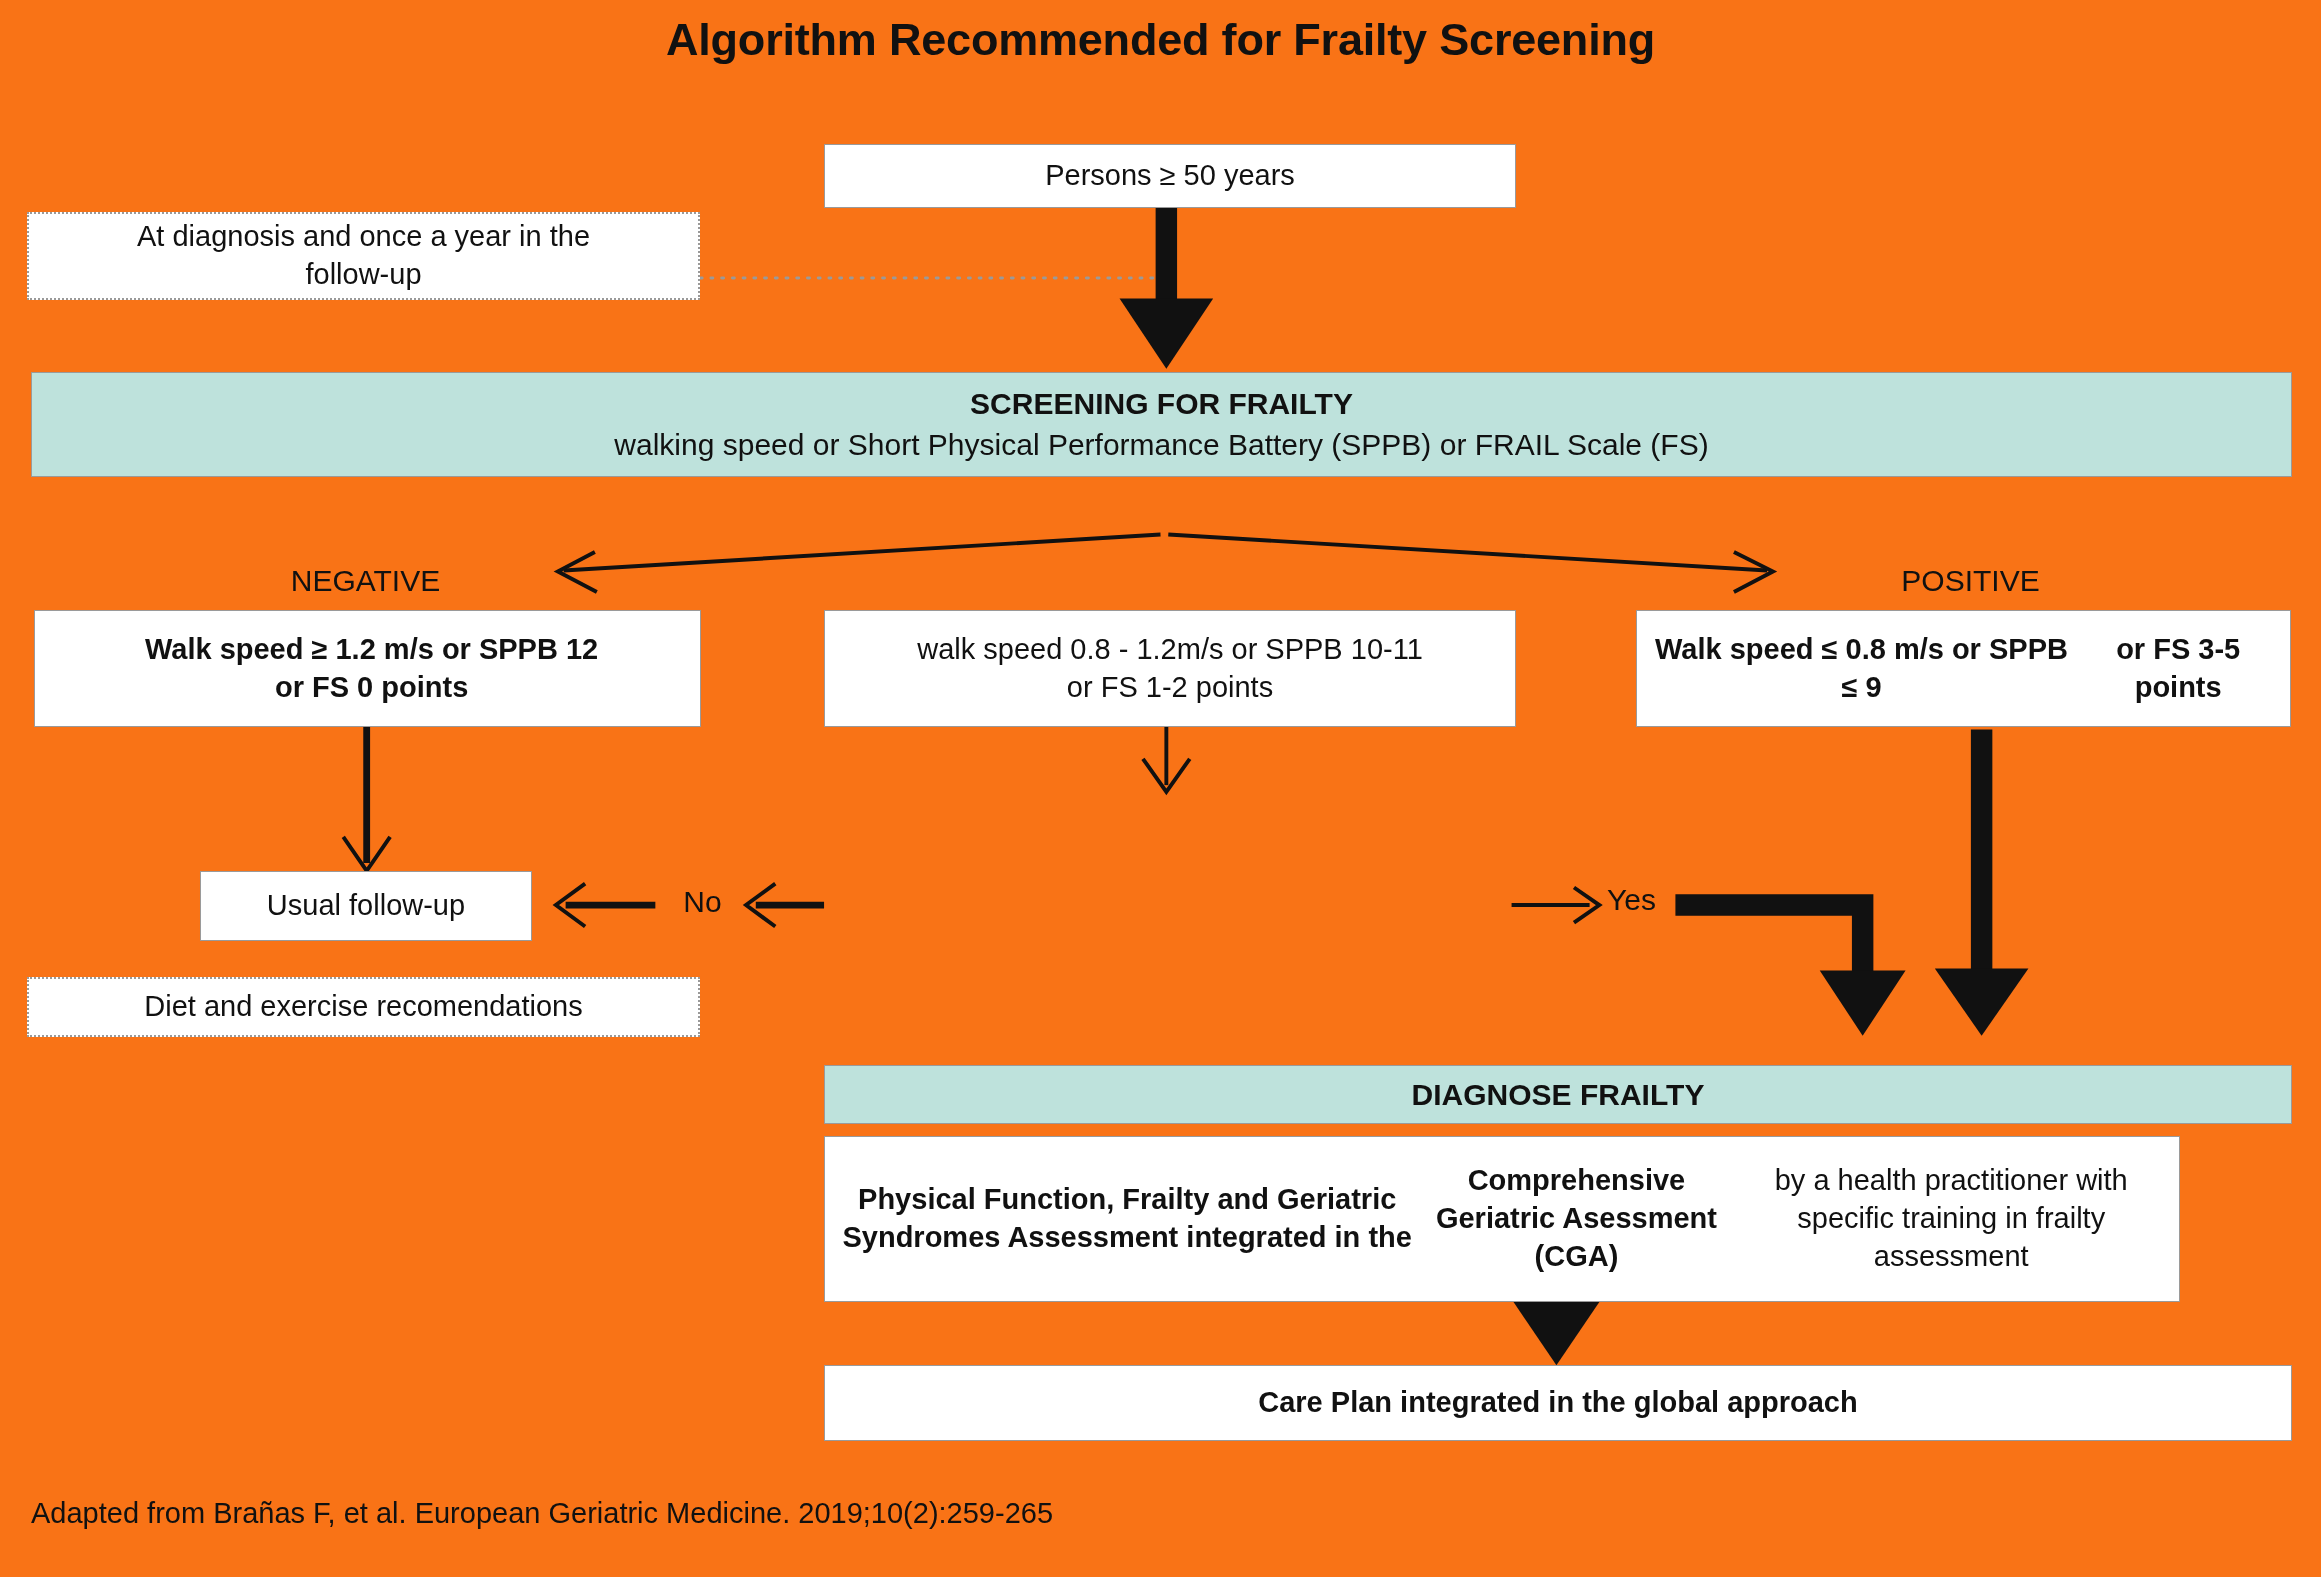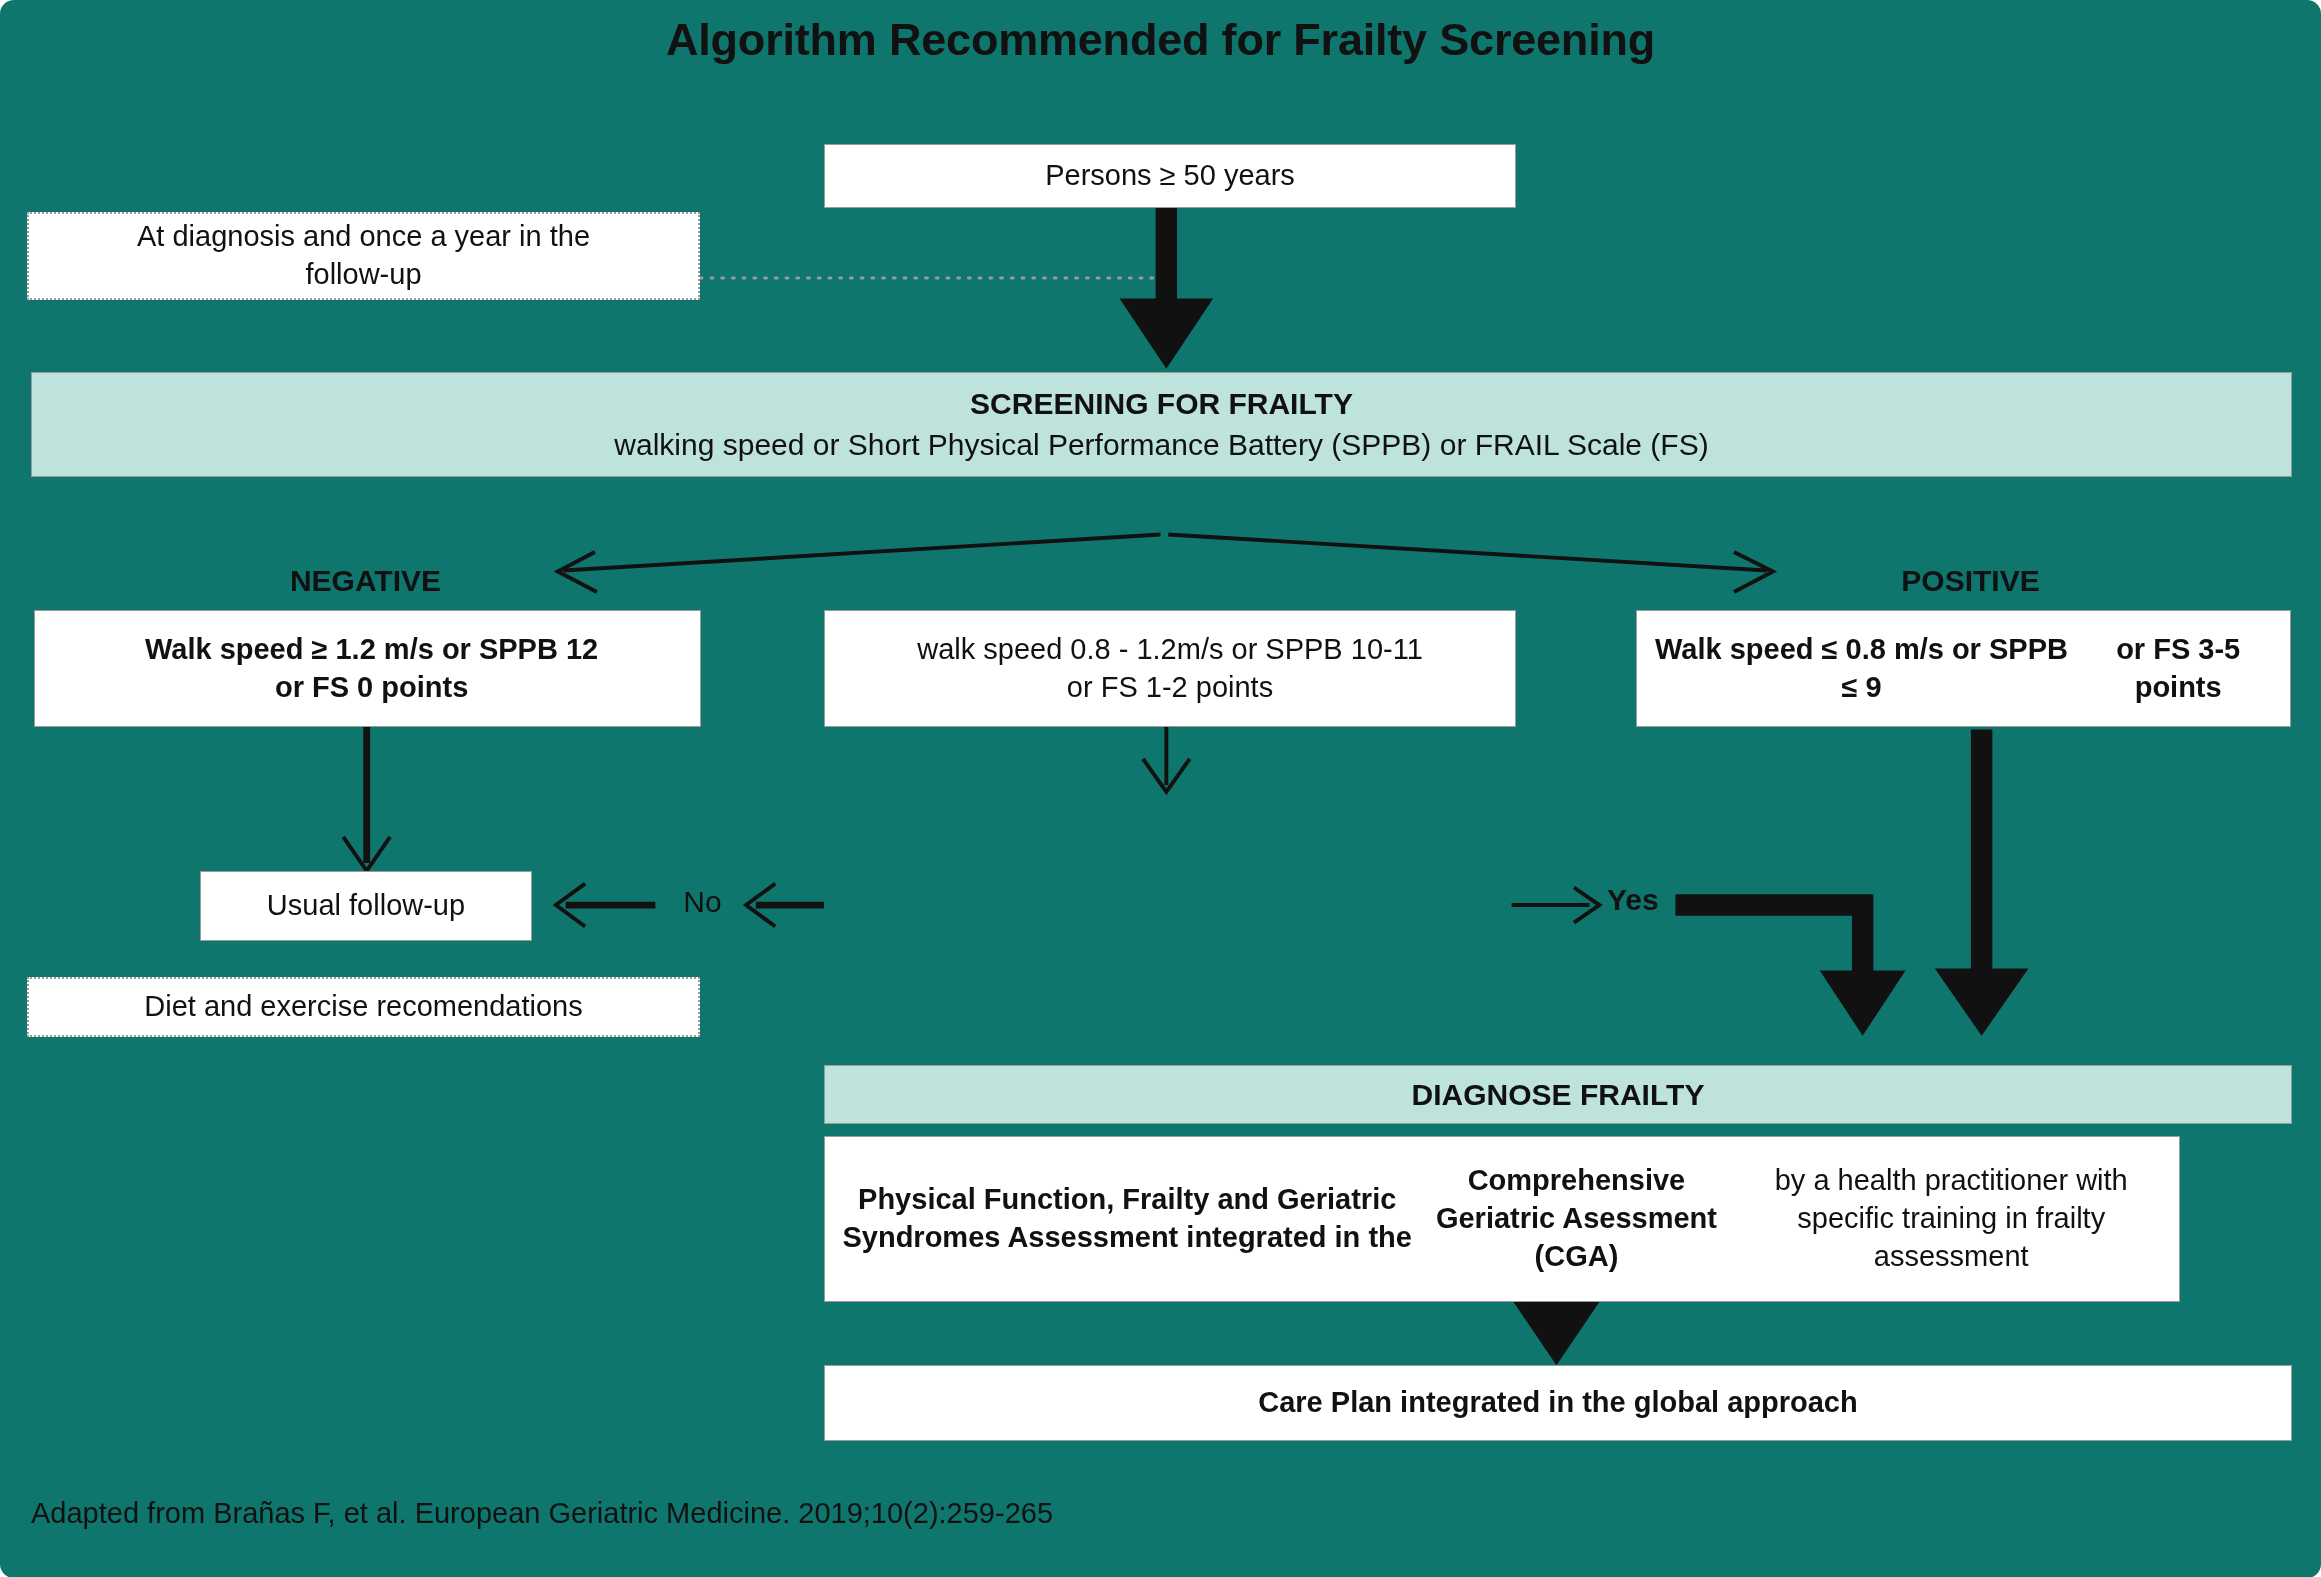--- a/index.html
+++ b/index.html
@@ -8,23 +8,22 @@
     background: #ffffff;
   }
   body {
     font-family: "Liberation Sans", sans-serif;
     color: #1a1a1a;
   }
   #canvas {
     position: relative;
     width: 2321px;
     height: 1578px;
-    background: #0f766e;
+    background: #f97316;
     overflow: hidden;
-    border-radius: 14px;
   }
 
   
   .title {
     position: absolute;
     left: 0;
     top: 13.7px;
     width: 2321px;
     text-align: center;
     font-size: 45px;
@@ -74,21 +73,21 @@
     flex-direction: column;
     align-items: center;
     justify-content: center;
     text-align: center;
     color: #111111;
   }
 
   .lbl {
     position: absolute;
     font-size: 30px;
-    font-weight: bold;
+    font-weight: normal;
     color: #111111;
     text-align: center;
     white-space: nowrap;
   }
   .lbl.reg { font-weight: normal; }
 
   .footer {
     position: absolute;
     font-size: 29px;
     color: #111111;

